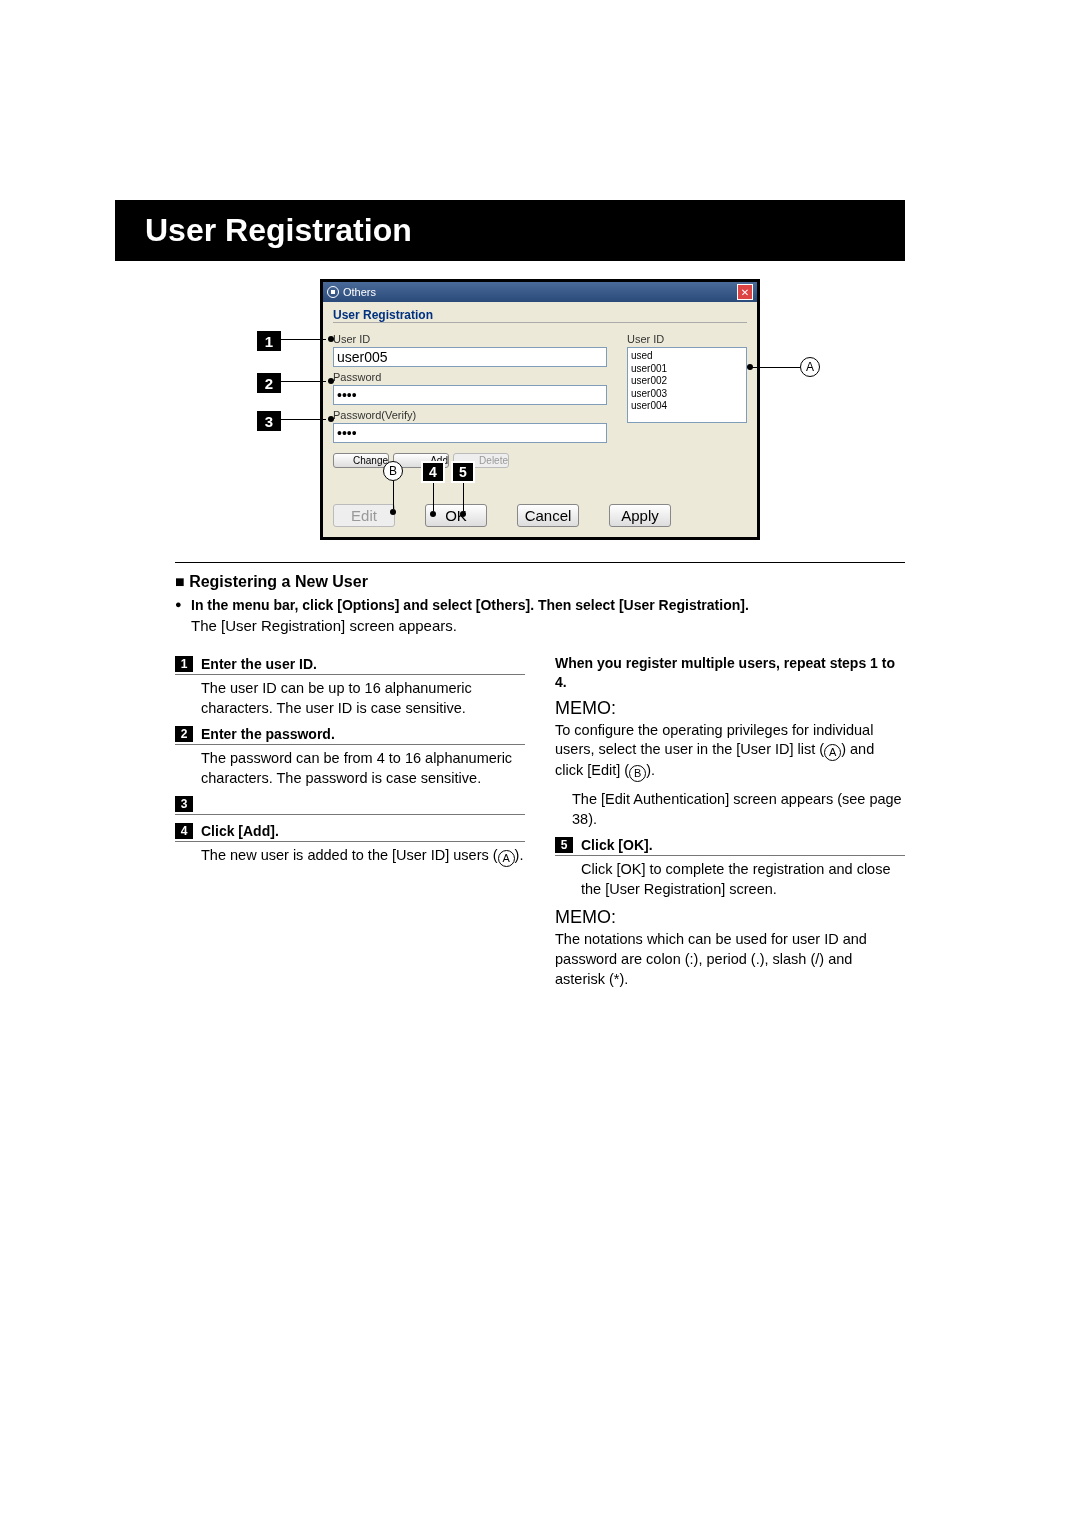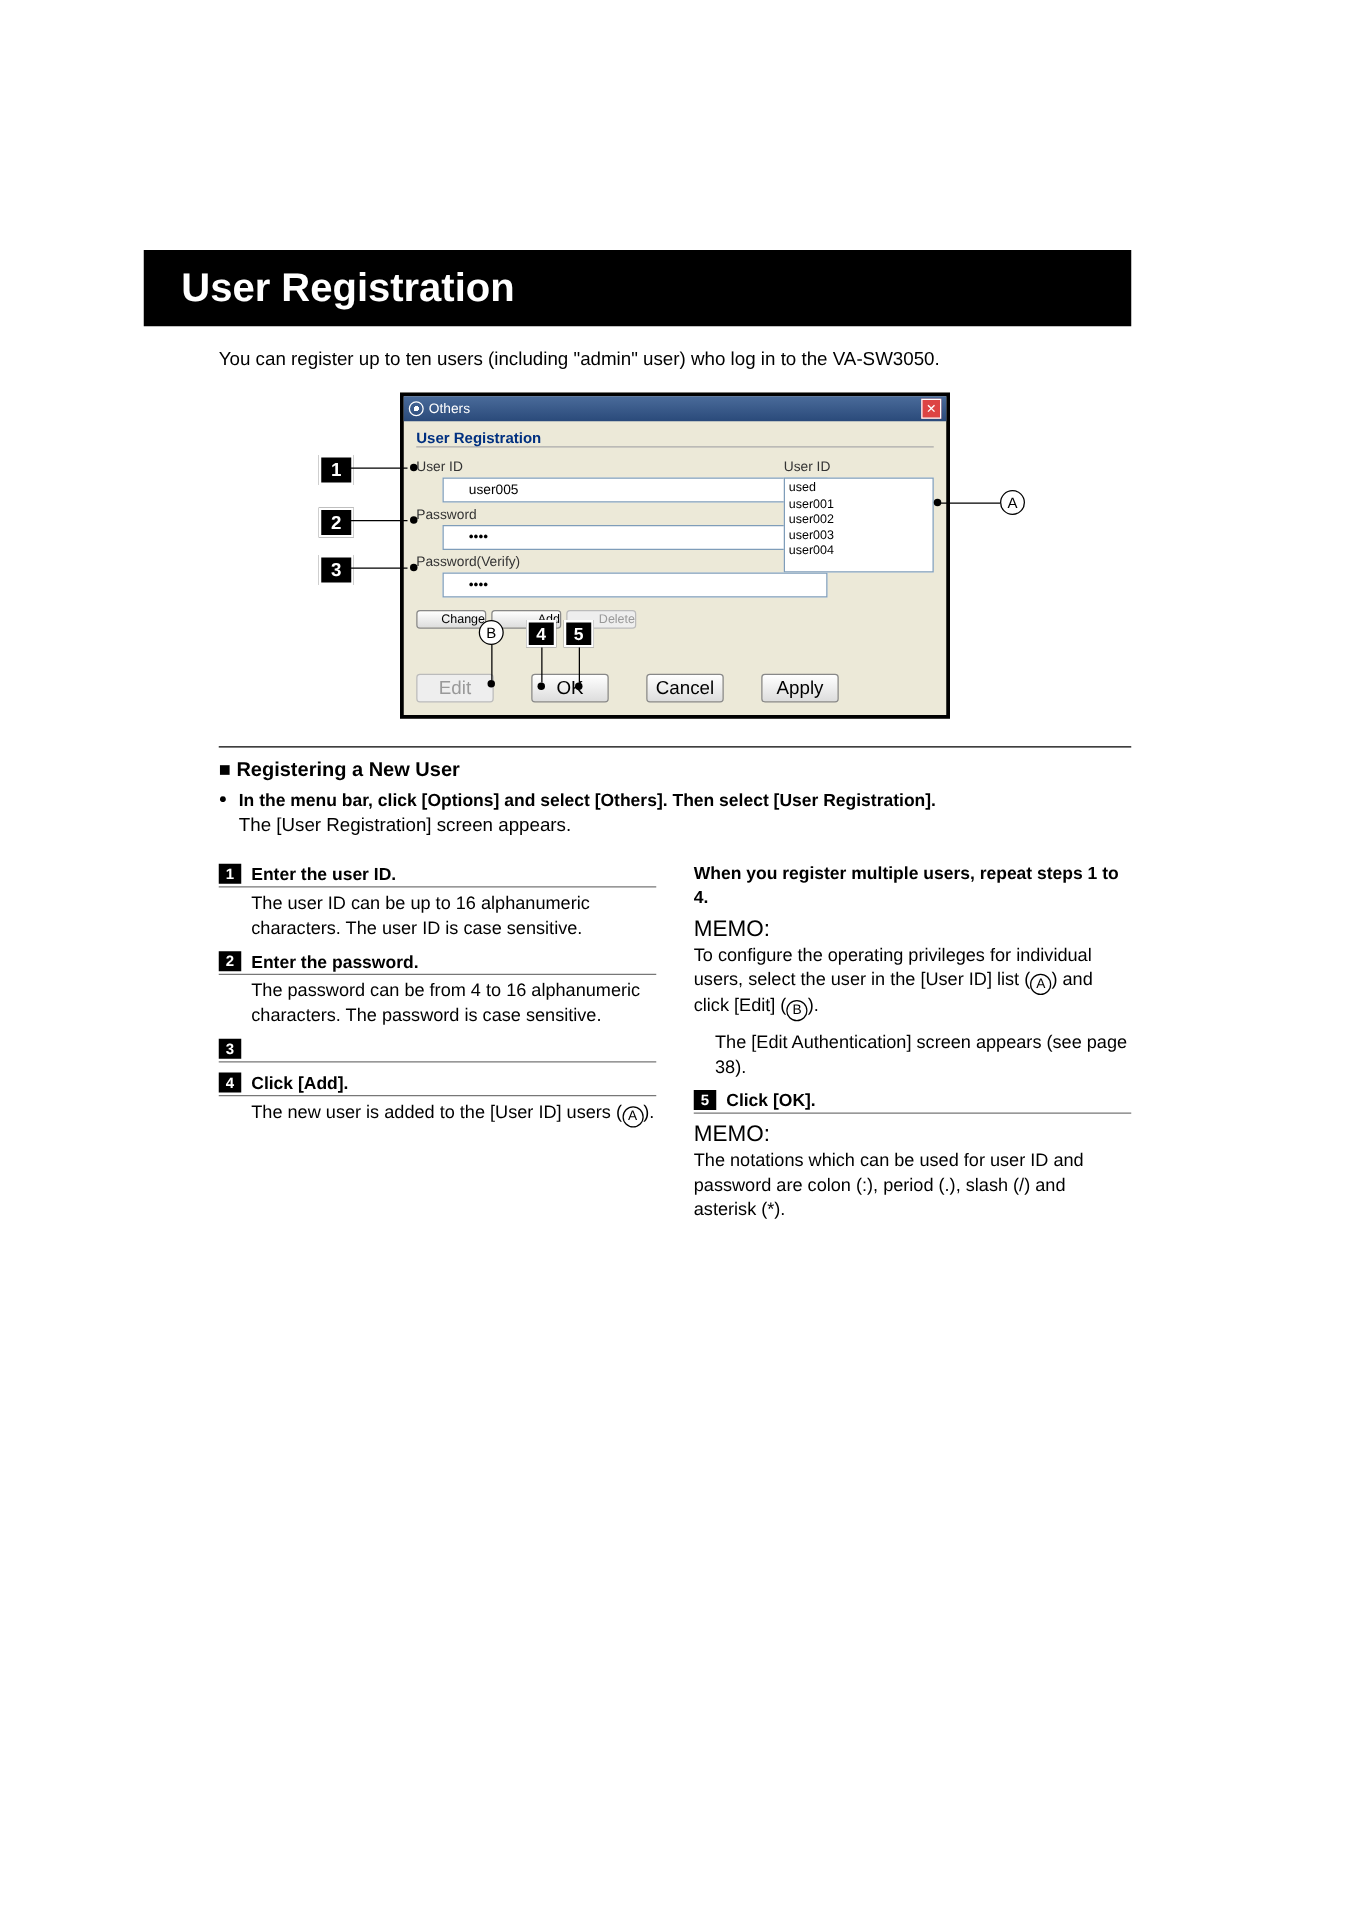--- a/index.html
+++ b/index.html
@@ -66,26 +66,25 @@
   }
   .columns {
     display: flex;
     gap: 14px;
   }
   .col-left { flex: 1; }
   .col-right { width: 120px; }
   .fld-label { margin: 4px 0 2px; color:#333; font-size:11px;}
   .fld-input {
     width: 95%;
-    padding: 2px 20px;
+    padding: 2px 3px;
     border: 1px solid #7f9db9;
     background: #fff;
-    font-size: 11px;
+    font-size: 14px;
     height: 14px;
-    margin-left: 21px;
   }
   .listbox {
     border: 1px solid #7f9db9;
     background: #fff;
     height: 70px;
     font-size: 10px;
     padding: 2px 3px;
     line-height: 1.25;
   }
   .small-btn-row {
@@ -270,21 +269,20 @@
     background: radial-gradient(circle,#fff 30%, transparent 31%);
   }
 </style>
 </head>
 <body>
 
 <div class="page">
 
   <div class="title-bar">User Registration</div>
 
-  <div class="intro">You can register up to ten users (including "admin" user) who log in to the VA-SW3050.</div>
 
   <div class="screenshot-wrap">
 
     <div class="callout-num c1">1</div>
     <div class="callout-line-h c1l"></div>
     <div class="dot d1"></div>
 
     <div class="callout-num c2">2</div>
     <div class="callout-line-h c2l"></div>
     <div class="dot d2"></div>
@@ -410,20 +408,21 @@
       <div class="memo">MEMO:</div>
       <div class="step-body" style="margin-left:0">
         <span>To configure the operating privileges for individual users, select the user in the [User ID] list (</span><span class="circ-inline">A</span><span>) and click [Edit] (</span><span class="circ-inline">B</span><span>).</span>
       </div>
       <div class="step-body" style="margin-left:17px">The [Edit Authentication] screen appears (see page 38).</div>
 
       <div class="step-head">
         <span class="step-badge">5</span>
         <span>Click [OK].</span>
       </div>
+      <div class="step-body">Click [OK] to complete the registration and close the [User Registration] screen.</div>
 
       <div class="memo">MEMO:</div>
       <div class="step-body" style="margin-left:0">The notations which can be used for user ID and password are colon (:), period (.), slash (/) and asterisk (*).</div>
     </div>
   </div>
 
 
 </div>
 
 </body></html>

